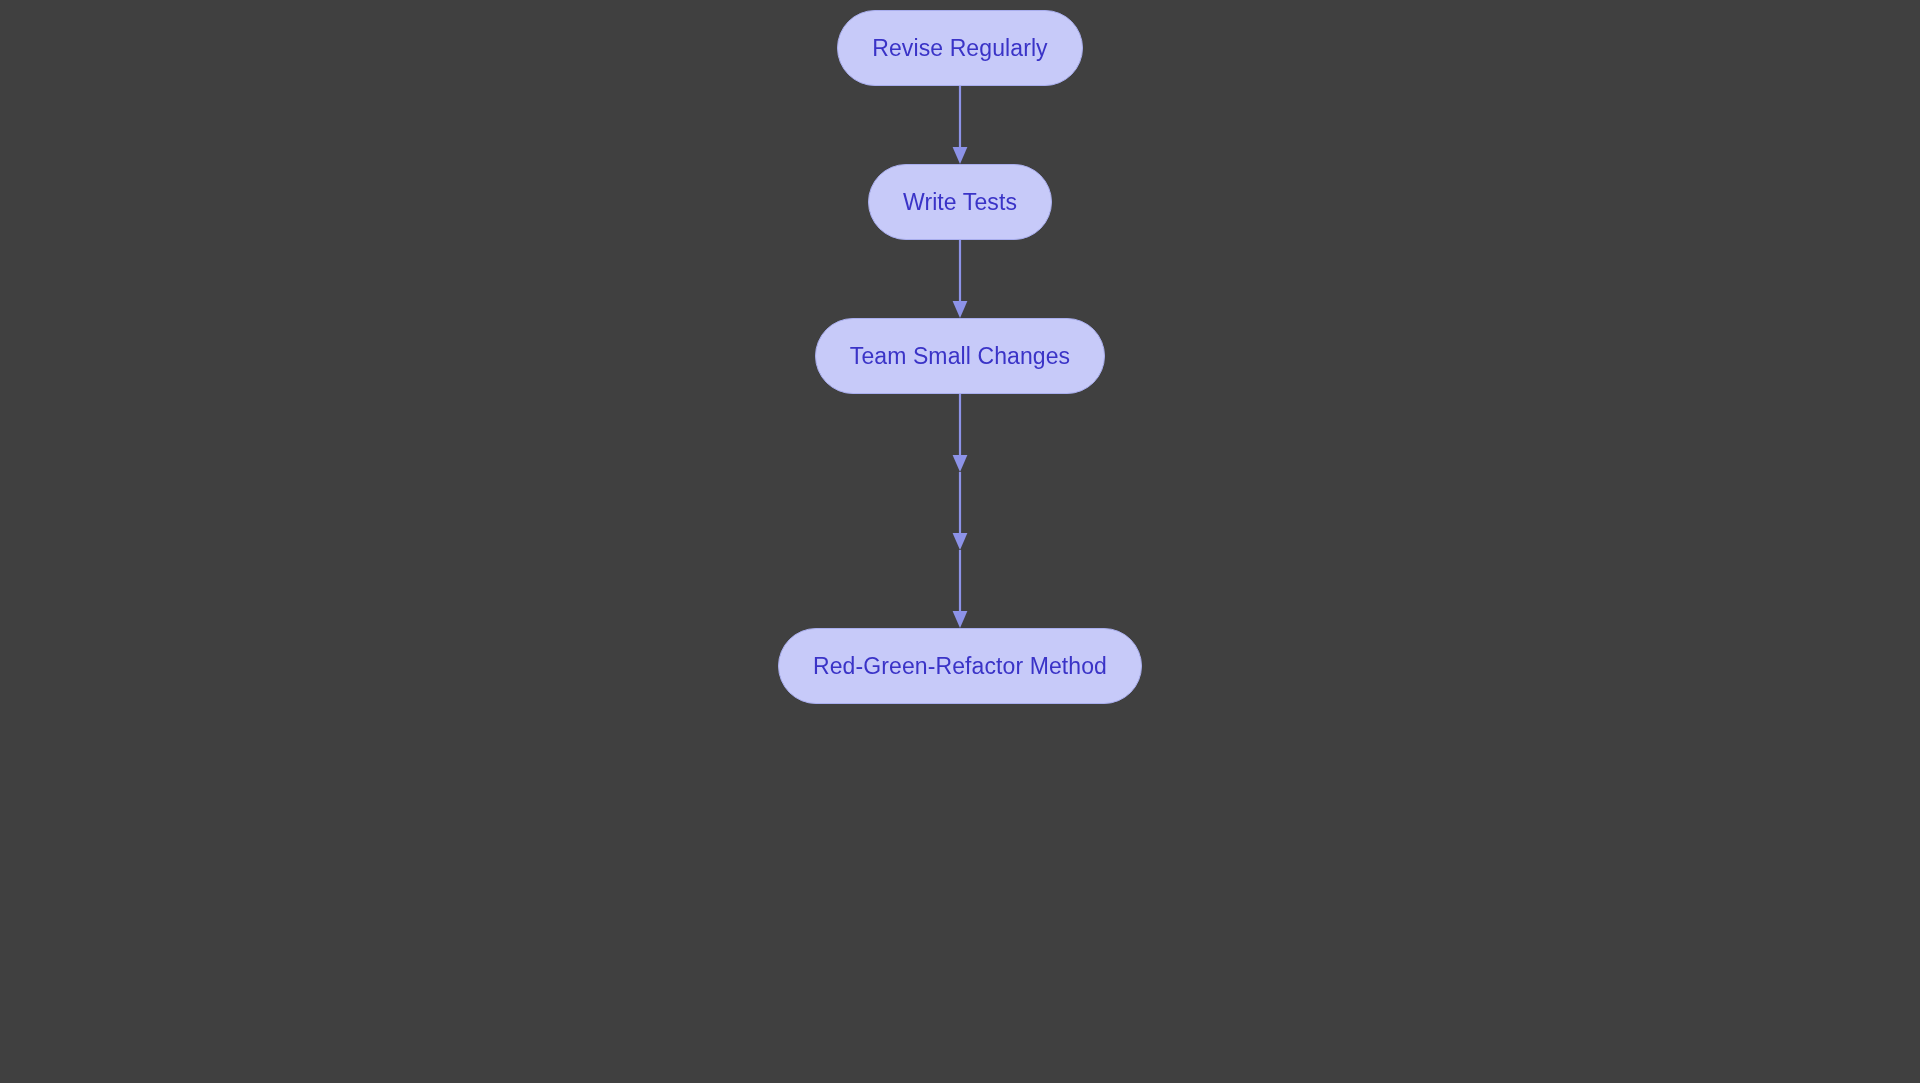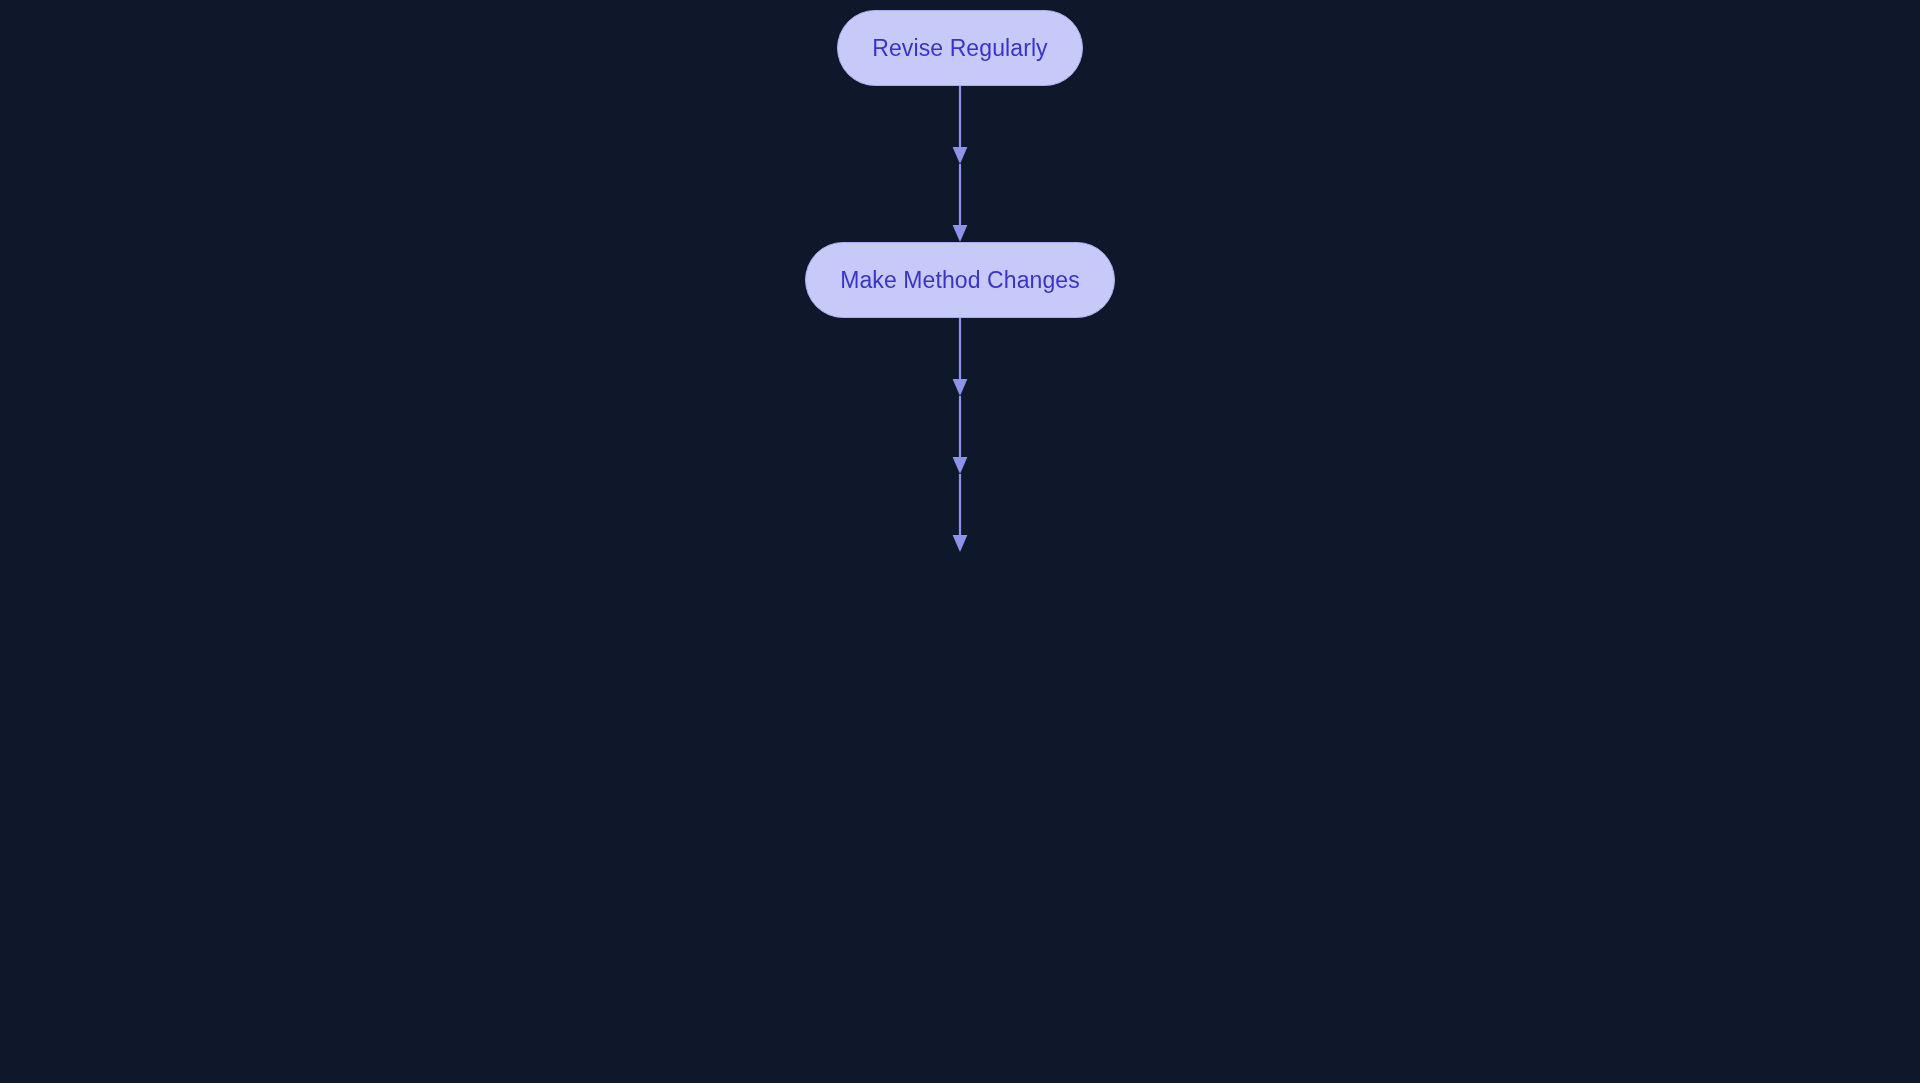--- a/index.html
+++ b/index.html
@@ -12,21 +12,21 @@
     width: 1920px;
     height: 1083px;
     overflow: hidden;
     font-family: "Liberation Sans", "DejaVu Sans", sans-serif;
   }
 
   #flowchart {
     position: relative;
     width: 1920px;
     height: 1083px;
-    background: #0f172a;
+    background: #404040;
   }
 
   .flow-column {
     position: absolute;
     left: 0;
     top: 0;
     width: 1920px;
     height: 1083px;
     display: flex;
     flex-direction: column;
@@ -82,30 +82,33 @@
       <span class="node-label">Revise Regularly</span>
     </div>
 
     <div class="connector">
       <svg width="24" height="78" viewBox="0 0 24 78" aria-hidden="true">
         <line x1="12" y1="0" x2="12" y2="62" stroke="#8d93e8" stroke-width="2.2"></line>
         <polygon points="12,78 4.6,61 19.4,61" fill="#8d93e8"></polygon>
       </svg>
     </div>
 
+    <div class="node">
+      <span class="node-label">Write Tests</span>
+    </div>
 
     <div class="connector">
       <svg width="24" height="78" viewBox="0 0 24 78" aria-hidden="true">
         <line x1="12" y1="0" x2="12" y2="62" stroke="#8d93e8" stroke-width="2.2"></line>
         <polygon points="12,78 4.6,61 19.4,61" fill="#8d93e8"></polygon>
       </svg>
     </div>
 
     <div class="node">
-      <span class="node-label">Make Method Changes</span>
+      <span class="node-label">Team Small Changes</span>
     </div>
 
     <div class="connector">
       <svg width="24" height="78" viewBox="0 0 24 78" aria-hidden="true">
         <line x1="12" y1="0" x2="12" y2="62" stroke="#8d93e8" stroke-width="2.2"></line>
         <polygon points="12,78 4.6,61 19.4,61" fill="#8d93e8"></polygon>
       </svg>
     </div>
 
 
@@ -117,15 +120,18 @@
     </div>
 
 
     <div class="connector">
       <svg width="24" height="78" viewBox="0 0 24 78" aria-hidden="true">
         <line x1="12" y1="0" x2="12" y2="62" stroke="#8d93e8" stroke-width="2.2"></line>
         <polygon points="12,78 4.6,61 19.4,61" fill="#8d93e8"></polygon>
       </svg>
     </div>
 
+    <div class="node">
+      <span class="node-label">Red-Green-Refactor Method</span>
+    </div>
 
   </div>
 </div>
 
 </body></html>

